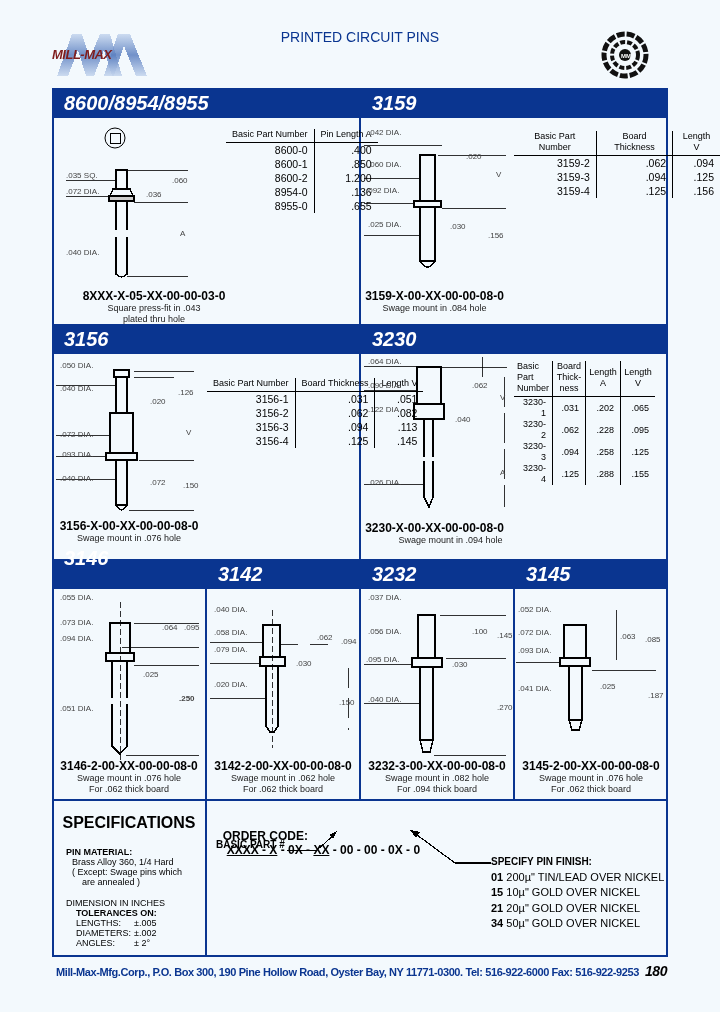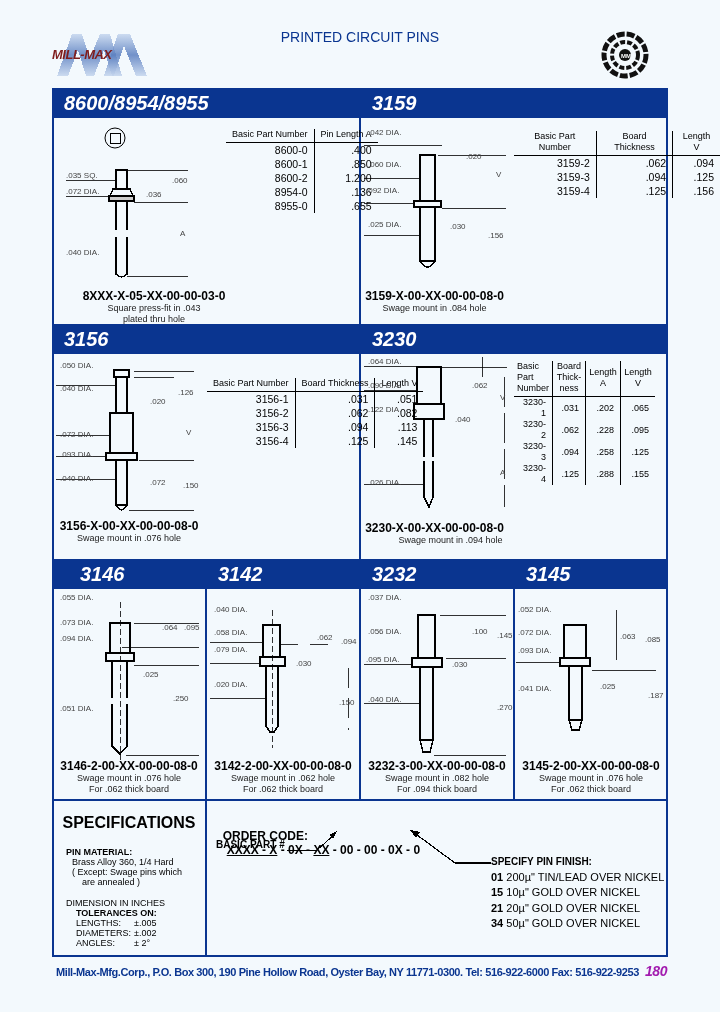--- a/index.html
+++ b/index.html
@@ -18,21 +18,21 @@
   .ptable th { font-weight:normal; font-size:9px; line-height:11px; padding:0 6px 2px 6px; border-bottom:1.5px solid #000; text-align:center; }
   .ptable td { padding:0 6px; line-height:14px; text-align:right; }
   .ptable .bl { border-left:1.5px solid #000; }
   .ptable.small td { font-size:9px; line-height:11px; }
   .code { font-weight:bold; font-size:12px; text-align:center; }
   .note { font-size:9px; text-align:center; line-height:11px; color:#222; }
   .dim { font-size:8px; color:#444; }
   .spec-title { font-weight:bold; font-size:16px; }
   .spec { font-size:9px; line-height:11px; }
   .footer { left:56px; top:963px; font-size:11px; font-weight:bold; color:#0a3590; letter-spacing:-0.4px; }
-  .footer .pg { color:#a21caf; font-style:italic; font-size:14px; margin-left:6px; }
+  .footer .pg { color:#000000; font-style:italic; font-size:14px; margin-left:6px; }
   svg line, svg rect, svg path, svg polyline { shape-rendering:crispEdges; }
 </style>
 </head>
 <body>
 
 <div class="abs logo">
   <svg width="100" height="50" viewBox="0 0 100 50">
     <defs>
       <linearGradient id="lg" x1="0" y1="0" x2="0" y2="1">
         <stop offset="0" stop-color="#c5d6ee"></stop>
@@ -290,21 +290,21 @@
         <td class="bl">.125</td>
         <td class="bl">.288</td>
         <td class="bl">.155</td>
       </tr>
 </tbody>
   </table>
 <div class="abs code" style="left:362px;top:521px;width:145px;">3230-X-00-XX-00-00-08-0</div>
 <div class="abs note" style="left:362px;top:535px;width:145px;padding-left:16px;">Swage mount in .094 hole</div>
 
 <div class="abs band" style="left:52px;top:559px;width:616px;"></div>
-<div class="abs band" style="left:52px;top:559px;width:154px;background:transparent;margin-left:16px;"><span>3146</span></div>
+<div class="abs band" style="left:52px;top:543px;width:154px;background:transparent;"><span>3146</span></div>
 <div class="abs band" style="left:206px;top:559px;width:154px;background:transparent;"><span>3142</span></div>
 <div class="abs band" style="left:360px;top:559px;width:154px;background:transparent;"><span>3232</span></div>
 <div class="abs band" style="left:514px;top:559px;width:154px;background:transparent;"><span>3145</span></div>
 <div class="abs vline" style="left:205px;top:589px;height:210px;"></div>
 <div class="abs vline" style="left:359px;top:589px;height:210px;"></div>
 <div class="abs vline" style="left:513px;top:589px;height:210px;"></div>
 <div class="abs hline" style="left:52px;top:799px;width:616px;"></div>
 
 <div class="abs" style="left:54px;top:590px;width:150px;height:170px;">
   <svg width="150" height="170" viewBox="0 0 150 170">
@@ -320,21 +320,21 @@
     <line x1="72" y1="165" x2="145" y2="165" stroke="#000" stroke-width="0.8"></line>
   </svg>
 </div>
 <div class="abs dim" style="left:60px;top:593px;">.055 DIA.</div>
 <div class="abs dim" style="left:60px;top:618px;">.073 DIA.</div>
 <div class="abs dim" style="left:60px;top:634px;">.094 DIA.</div>
 <div class="abs dim" style="left:60px;top:704px;">.051 DIA.</div>
 <div class="abs dim" style="left:162px;top:623px;">.064</div>
 <div class="abs dim" style="left:184px;top:623px;">.095</div>
 <div class="abs dim" style="left:143px;top:670px;">.025</div>
-<div class="abs dim" style="left:173px;top:694px;">.250</div>
+<div class="abs dim" style="left:179px;top:694px;font-weight:bold;">.250</div>
 <div class="abs code" style="left:54px;top:759px;width:150px;">3146-2-00-XX-00-00-08-0</div>
 <div class="abs note" style="left:54px;top:773px;width:150px;">Swage mount in .076 hole</div>
 <div class="abs note" style="left:54px;top:784px;width:150px;">For .062 thick board</div>
 
 <div class="abs" style="left:208px;top:590px;width:150px;height:170px;">
   <svg width="150" height="170" viewBox="0 0 150 170">
     <rect x="55" y="35" width="17" height="32" fill="none" stroke="#000" stroke-width="1.5"></rect>
     <rect x="52" y="67" width="25" height="9" fill="none" stroke="#000" stroke-width="2"></rect>
     <path d="M58 76 L58 136 L62 142 L66 142 L70 136 L70 76" fill="none" stroke="#000" stroke-width="1.5"></path>
     <line x1="64" y1="20" x2="64" y2="158" stroke="#000" stroke-width="0.8" stroke-dasharray="6 3"></line>

